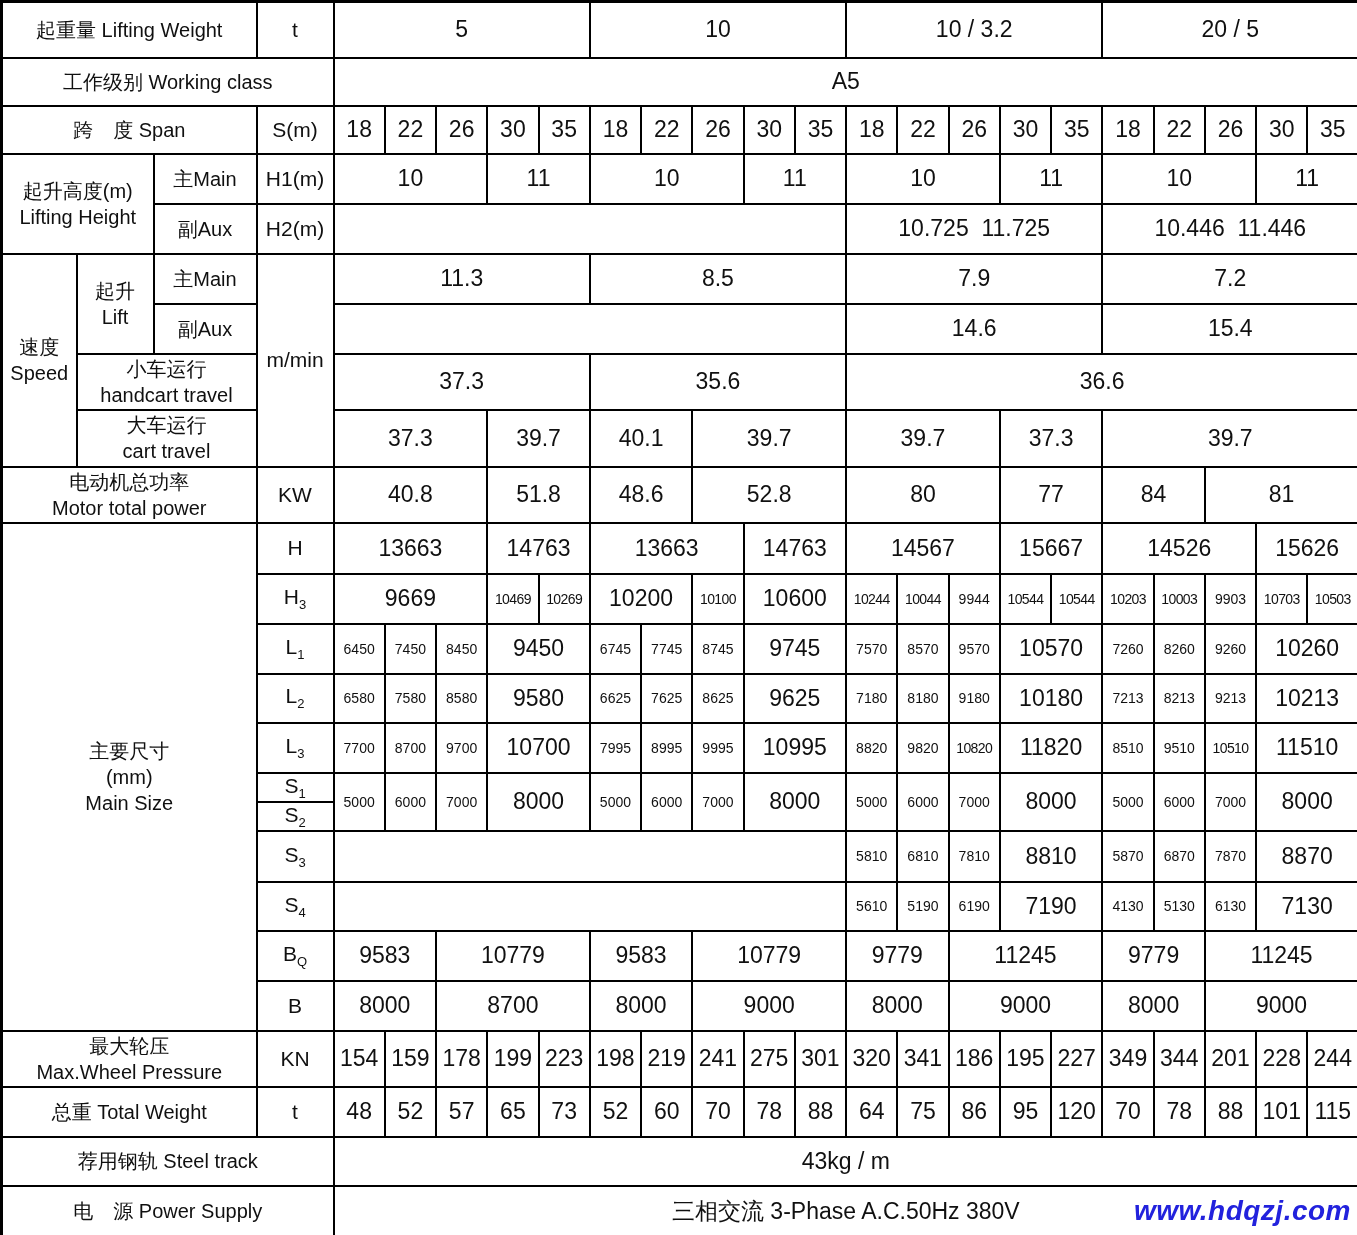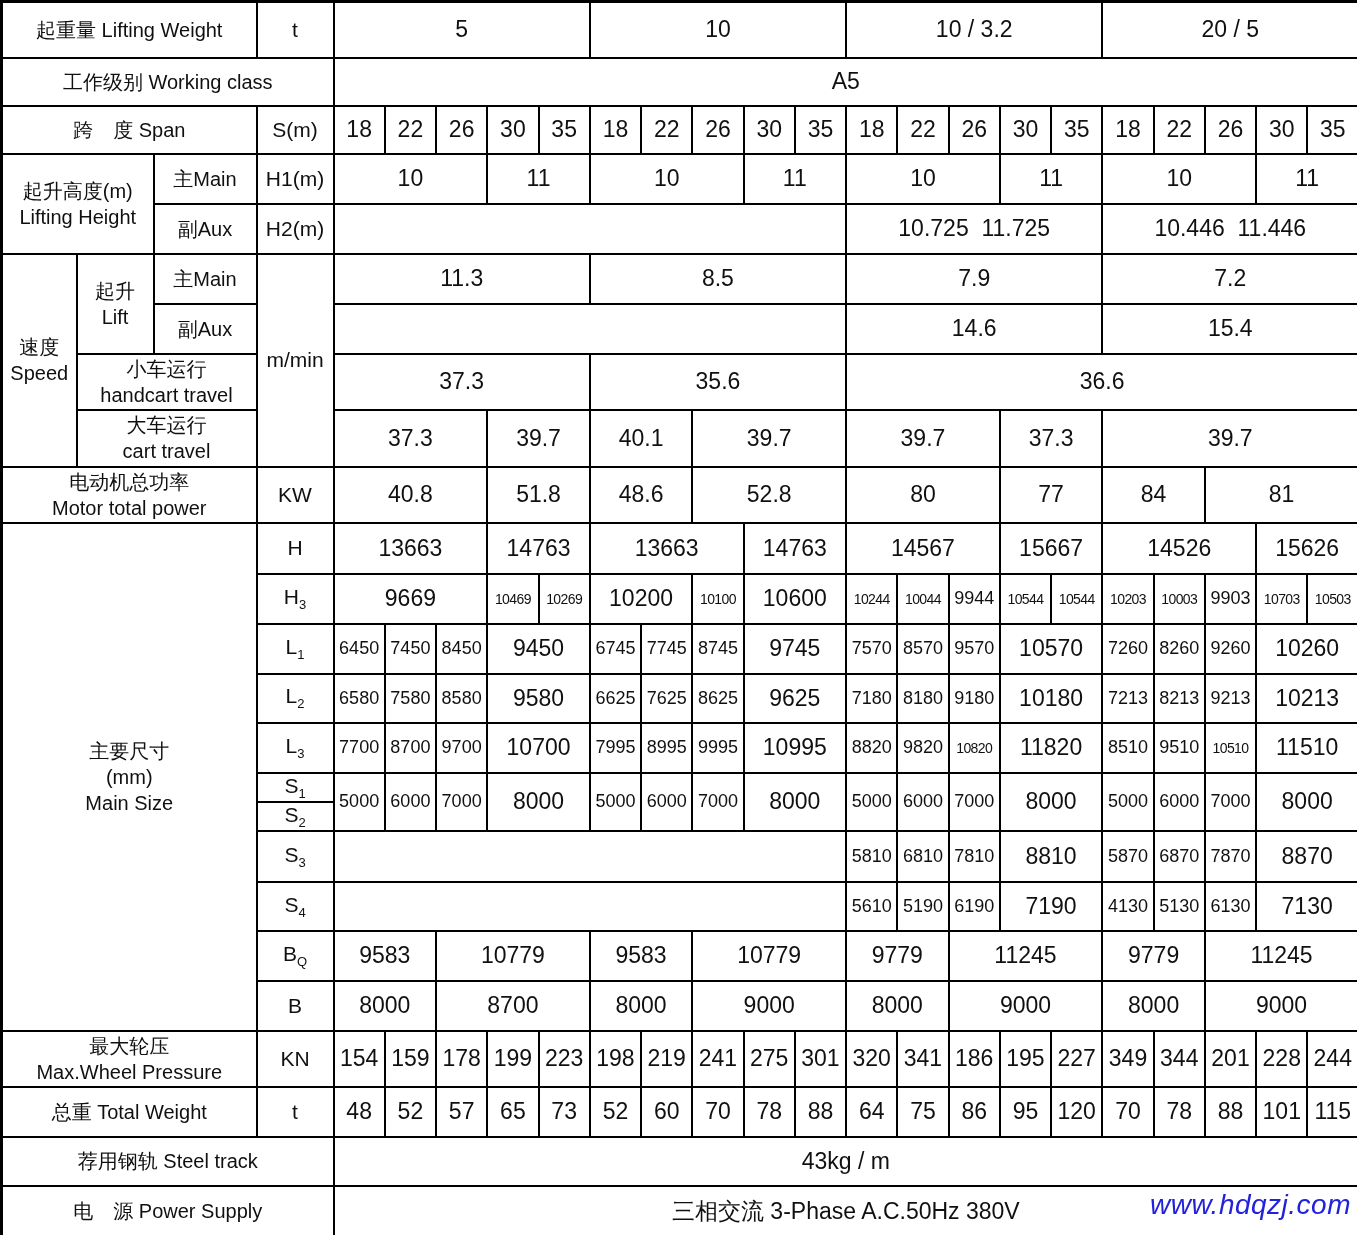--- a/index.html
+++ b/index.html
@@ -2,24 +2,24 @@
 <html><head>
 <meta charset="utf-8">
 <style>
   html,body{margin:0;padding:0;background:#fff;}
   body{width:1357px;height:1235px;position:relative;font-family:"Liberation Sans","DejaVu Sans",sans-serif;}
   table{border-collapse:collapse;table-layout:fixed;width:1357px;height:1235px;border:3px solid #000;}
   td{border:2px solid #000;text-align:center;vertical-align:middle;padding:0;overflow:hidden;color:#101010;}
   td.lbl{font-size:20px;white-space:pre-line;line-height:1.3;}
   td.unit{font-size:21px;}
   td.data{font-size:23px;}
-  td.data.s{font-size:18px;margin-left:16px;}
+  td.data.s{font-size:14px;margin-left:16px;}
   td.data.xs{font-size:14px;letter-spacing:-0.6px;border-radius:9px;}
   sub{font-size:62%;}
-  .watermark{position:absolute;right:6px;bottom:14px;font-size:28px;font-weight:normal;font-style:italic;letter-spacing:0.5px;}
+  .watermark{position:absolute;right:6px;bottom:8px;font-size:28px;font-weight:bold;font-style:italic;letter-spacing:0.5px;}
 </style>
 </head>
 <body>
 
 <table>
   <colgroup>
       <col style="width: 75px;">
       <col style="width: 77px;">
       <col style="width: 103px;">
       <col style="width: 77px;">

